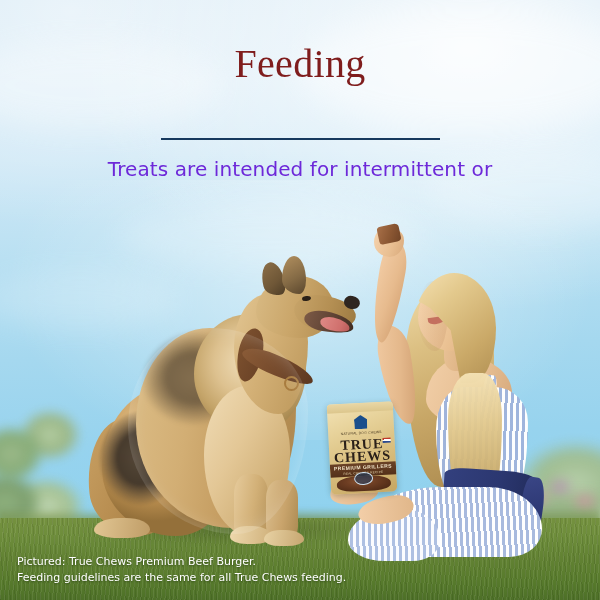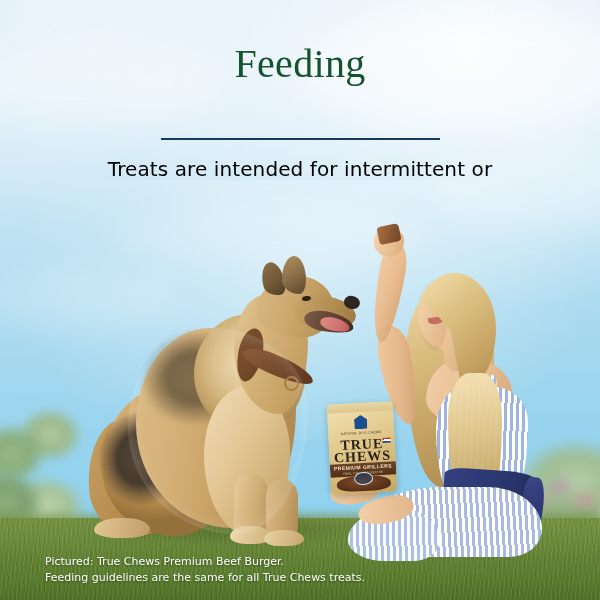--- a/index.html
+++ b/index.html
@@ -346,41 +346,41 @@
     border-radius:40% 50% 50% 44%/60% 60% 40% 40%;
     background:linear-gradient(100deg,#f2cda5,#dfb285);
     transform:rotate(-6deg);
   }
 
   
   .headline{
     position:absolute;left:0;right:0;top:42px;text-align:center;
     font-family:"Liberation Serif","DejaVu Serif",serif;
     font-size:40px;line-height:43px;font-weight:400;
-    color:#14532d;letter-spacing:.3px;
+    color:#7f1d1d;letter-spacing:.3px;
   }
   .rule{
     position:absolute;left:161px;top:138px;width:279px;height:2px;
     background:#16395e;
   }
   .subhead{
     position:absolute;left:46px;right:46px;top:155px;text-align:center;
     font-family:"DejaVu Sans","Liberation Sans",sans-serif;
     font-size:20px;line-height:28px;font-weight:400;
-    color:#000000;letter-spacing:.1px;
+    color:#6d28d9;letter-spacing:.1px;
   }
 
   
   .caption{
     position:absolute;left:17px;bottom:14px;
     font-family:"DejaVu Sans","Liberation Sans",sans-serif;
     font-size:11px;line-height:16px;color:#ffffff;
     text-shadow:0 1px 2px rgba(20,40,10,.55);
   }
-  .caption div{white-space:nowrap;margin-left:28px;}
+  .caption div{white-space:nowrap;}
 </style>
 </head>
 <body>
 
 <div id="stage">
 
   <div class="sky"></div>
   <div class="sky-haze"></div>
   <div class="cloud c1"></div>
   <div class="cloud c2"></div>
@@ -466,16 +466,16 @@
   <div class="headline">
     <div>Feeding</div>
   </div>
   <div class="rule"></div>
   <div class="subhead">
     <div>Treats are intended for intermittent or</div>
   </div>
 
   <div class="caption">
     <div>Pictured: True Chews Premium Beef Burger.</div>
-    <div>Feeding guidelines are the same for all True Chews treats.</div>
+    <div>Feeding guidelines are the same for all True Chews feeding.</div>
   </div>
 
 </div>
 
 </body></html>

